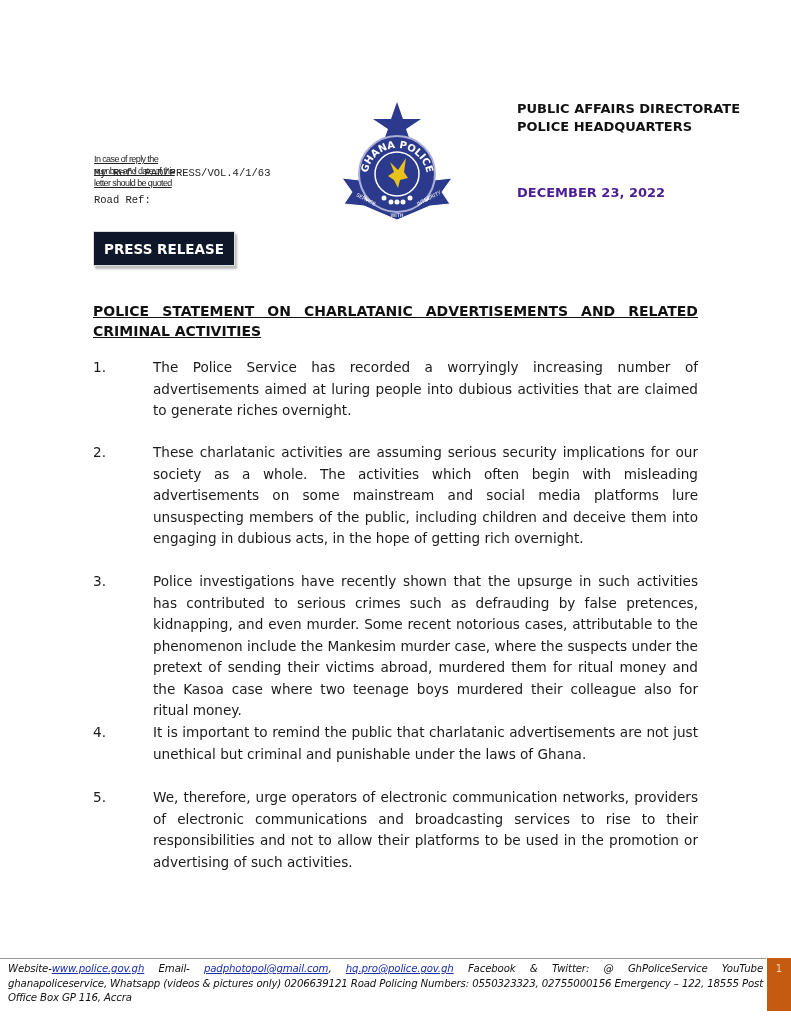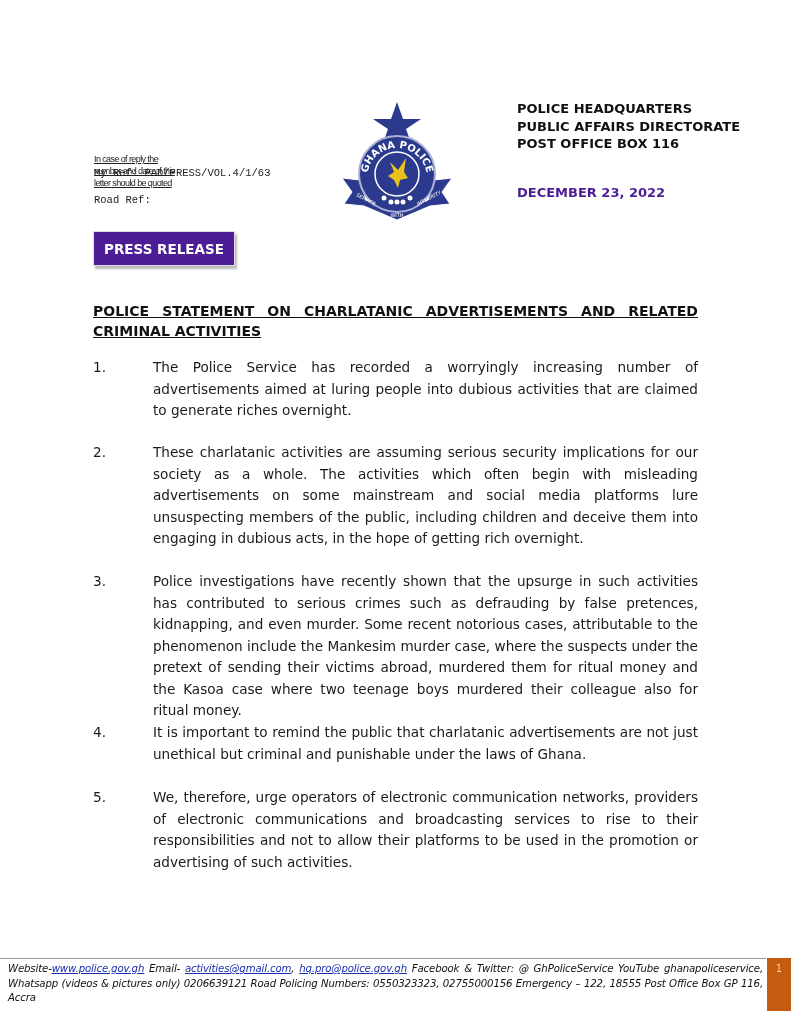--- a/index.html
+++ b/index.html
@@ -16,21 +16,21 @@
   .ref { font-family: Liberation Mono, monospace; font-size: 10.5px; color: #222; }
   .my-ref { left: 94px; top: 167px; }
   .your-ref { left: 94px; top: 194px; }
   .logo { left: 338px; top: 100px; width: 118px; height: 125px; }
   .address {
     left: 517px; top: 100px; font-size: 13px; font-weight: bold; line-height: 17.5px; color: #111;
     font-family: "DejaVu Sans", sans-serif;
   }
   .date { left: 517px; top: 185px; font-size: 13px; font-weight: bold; color: #4c1d95; }
   .press-box {
-    left: 93px; top: 231px; width: 140px; height: 33px; background: #4c1d95; color: #fff;
+    left: 93px; top: 231px; width: 140px; height: 33px; background: #0f172a; color: #fff;
     font-weight: bold; font-size: 13.5px; display: flex; align-items: center; justify-content: center;
     box-shadow: 2px 3px 2px #bbb; border: 1px solid #ddd;
   }
   .title {
     left: 93px; top: 301px; width: 605px; font-size: 14px; font-weight: bold; line-height: 20px;
     text-decoration: underline; text-align: justify; text-align-last: left; color: #111;
   }
   .para { left: 93px; width: 605px; font-size: 13.6px; line-height: 21.5px; color: #1a1a1a; }
   .para .num { position: absolute; left: 0; top: 0; width: 30px; }
   .para .txt { margin-left: 60px; text-align: justify; }
@@ -80,23 +80,22 @@
     <text font-size="10" font-weight="bold" fill="#fff" font-family="DejaVu Sans, sans-serif">
       <textPath href="#arcTop" startOffset="50%" text-anchor="middle">GHANA POLICE</textPath>
     </text>
     <text x="18" y="96" font-size="5" fill="#fff" font-family="DejaVu Sans, sans-serif" transform="rotate(28 18 96)">SERVICE</text>
     <text x="59" y="117" font-size="5" fill="#fff" text-anchor="middle" font-family="DejaVu Sans, sans-serif">WITH</text>
     <text x="80" y="106" font-size="5" fill="#fff" font-family="DejaVu Sans, sans-serif" transform="rotate(-28 80 106)">INTEGRITY</text>
   </svg>
 </div>
 
 <div class="abs address">
+  <div>PUBLIC AFFAIRS DIRECTORATE</div>
   <div>POLICE HEADQUARTERS</div>
-  <div>PUBLIC AFFAIRS DIRECTORATE</div>
-  <div>POST OFFICE BOX 116</div>
 </div>
 <div class="abs date">DECEMBER 23, 2022</div>
 
 <div class="abs press-box">PRESS RELEASE</div>
 
 <div class="abs title">POLICE STATEMENT ON CHARLATANIC ADVERTISEMENTS AND RELATED CRIMINAL ACTIVITIES</div>
 
 <div class="abs para" style="top:357px;">
   <span class="num">1.</span>
   <div class="txt">The Police Service has recorded a worryingly increasing number of advertisements aimed at luring people into dubious activities that are claimed to generate riches overnight.</div>
@@ -114,16 +113,16 @@
   <div class="txt">It is important to remind the public that charlatanic advertisements are not just unethical but criminal and punishable under the laws of Ghana.</div>
 </div>
 <div class="abs para" style="top:787px;">
   <span class="num">5.</span>
   <div class="txt">We, therefore, urge operators of electronic communication networks, providers of electronic communications and broadcasting services to rise to their responsibilities and not to allow their platforms to be used in the promotion or advertising of such activities.</div>
 </div>
 
 <div class="abs footer-rule"></div>
 <div class="abs footer">
   <span>Website-</span><a>www.police.gov.gh</a><span> Email- </span>
-  <a>activities@gmail.com</a><span>, </span>
+  <a>padphotopol@gmail.com</a><span>, </span>
   <a>hq.pro@police.gov.gh</a><span> Facebook &amp; Twitter: @ GhPoliceService YouTube ghanapoliceservice, Whatsapp (videos &amp; pictures only) 0206639121 Road Policing Numbers: 0550323323, 02755000156 Emergency – 122, 18555 Post Office Box GP 116, Accra</span>
 </div>
 <div class="abs page-box">1</div>
 
 </body></html>

